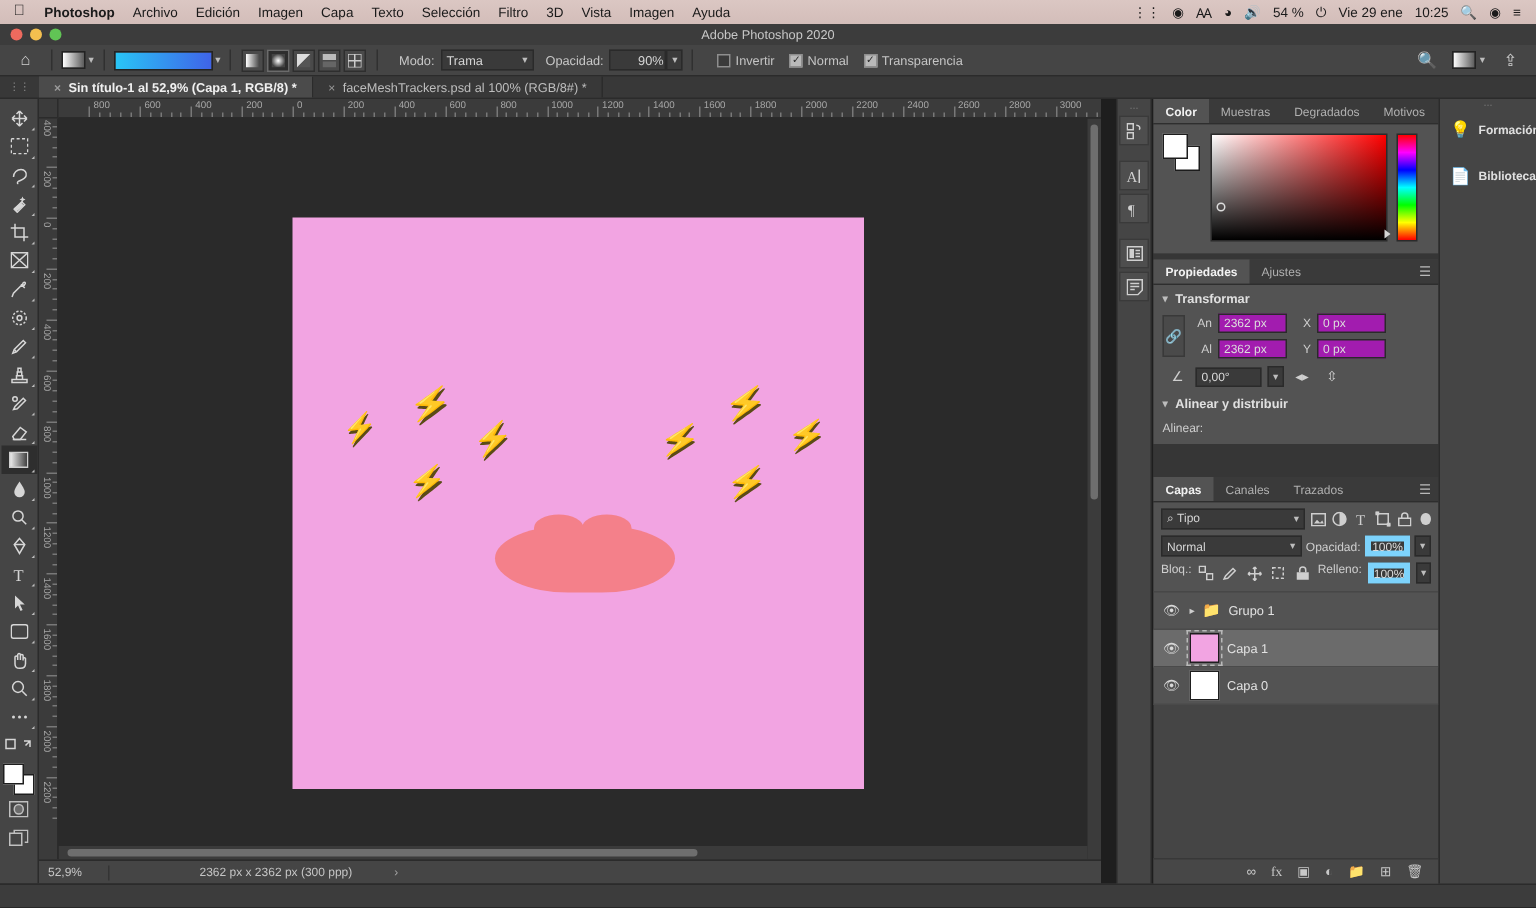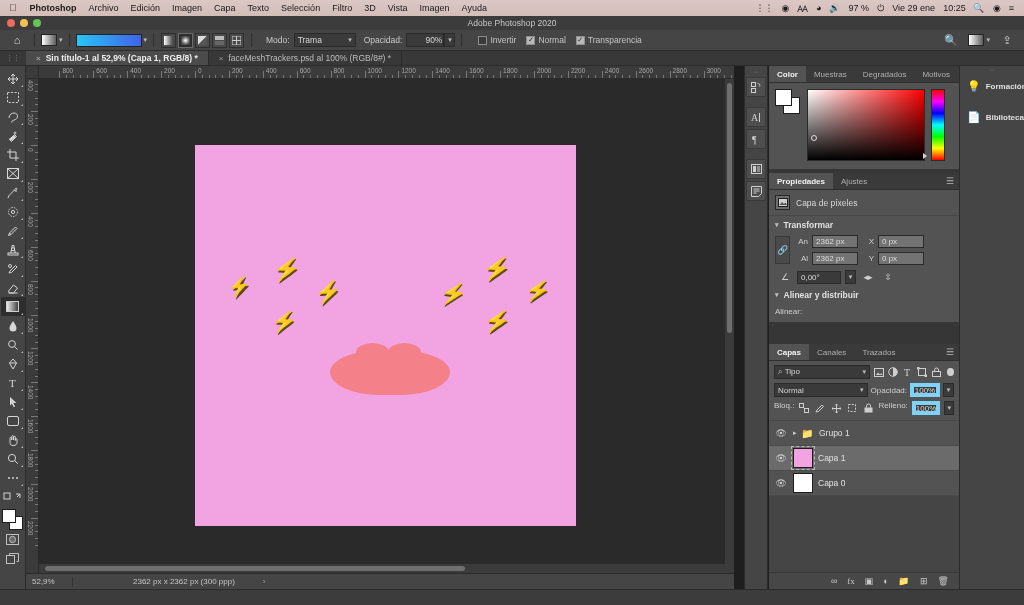--- a/index.html
+++ b/index.html
@@ -255,21 +255,21 @@
   .sect { padding: 4px 6px 2px; }
   .sect-title { display: flex; align-items: center; gap: 5px; font-size: 8.5px;
     color: #e0e0e0; font-weight: bold; margin-bottom: 5px; }
   .chev { font-size: 7px; color: #bdbdbd; }
   .xform { display: flex; align-items: center; gap: 4px; }
   .link-btn { width: 15px; height: 28px; background: #4a4a4a; border: 1px solid #393939;
     display: flex; align-items: center; justify-content: center; color: #ccc; font-size: 9px; }
   .fieldgrid { display: grid; grid-template-columns: 14px 46px 12px 46px; gap: 4px 4px;
     align-items: center; }
   .flab { font-size: 8px; color: #cfcfcf; text-align: right; }
-  .finput { height: 13px; background: #737373; border: 1px solid #2a2a2a;
+  .finput { height: 13px; background: #a21caf; border: 1px solid #2a2a2a;
     color: #dcdcdc; font-size: 8px; display: flex; align-items: center; padding: 0 3px; }
   .rot-row { display: flex; align-items: center; gap: 4px; margin-top: 5px; padding-left: 2px; }
   .rot-input { height: 13px; width: 44px; background: #3a3a3a; border: 1px solid #2a2a2a;
     color: #dcdcdc; font-size: 8px; display: flex; align-items: center; padding: 0 3px; }
   .mini-btn { width: 16px; height: 14px; display: flex; align-items: center;
     justify-content: center; color: #cfcfcf; font-size: 9px; }
   .align-label { font-size: 8px; color: #cfcfcf; padding: 0 6px 6px; }
 
   
   .layers-panel { background: #535353; }
@@ -335,21 +335,21 @@
     <div class="mac-menu-item">3D</div>
     <div class="mac-menu-item">Vista</div>
     <div class="mac-menu-item">Imagen</div>
     <div class="mac-menu-item">Ayuda</div>
     <div class="mac-right">
       <div class="mi">⋮⋮</div>
       <div class="mi">◉</div>
       <div class="mi">Ꜳ</div>
       <div class="mi">◕</div>
       <div class="mi">🔊</div>
-      <div class="mi batt-pct">97 %</div>
+      <div class="mi batt-pct">54 %</div>
       <div class="mi">⏻</div>
       <div class="mi">Vie 29 ene</div>
       <div class="mi">10:25</div>
       <div class="mi">🔍</div>
       <div class="mi">◉</div>
       <div class="mi">≡</div>
     </div>
   </div>
 
   <div class="ps-titlebar">
@@ -931,29 +931,20 @@
       <div class="chue"></div>
     </div>
     <div class="panel-sep"></div>
 
     <div class="panel-tabs">
       <div class="ptab active">Propiedades</div>
       <div class="ptab">Ajustes</div>
       <div class="ptab-menu">☰</div>
     </div>
     <div class="prop-body">
-      <div class="prop-row-head">
-        <div class="thumb-ico">
-          <svg width="10" height="9" fill="none" stroke="#1f1f1f">
-              <rect x="0.5" y="0.5" width="9" height="8" fill="#cfcfcf"></rect>
-              <path d="M1.5 7l2.5-3 2 2 1.5-1.5 1.5 2.5z" fill="#555" stroke="none"></path>
-            </svg>
-        </div>
-        <div>Capa de píxeles</div>
-      </div>
       <div class="sect">
         <div class="sect-title">
           <span class="chev">▾</span>
           <span>Transformar</span>
         </div>
         <div class="xform">
           <div class="link-btn">🔗</div>
           <div class="fieldgrid">
             <div class="flab">An</div>
             <div class="finput">2362 px</div>

